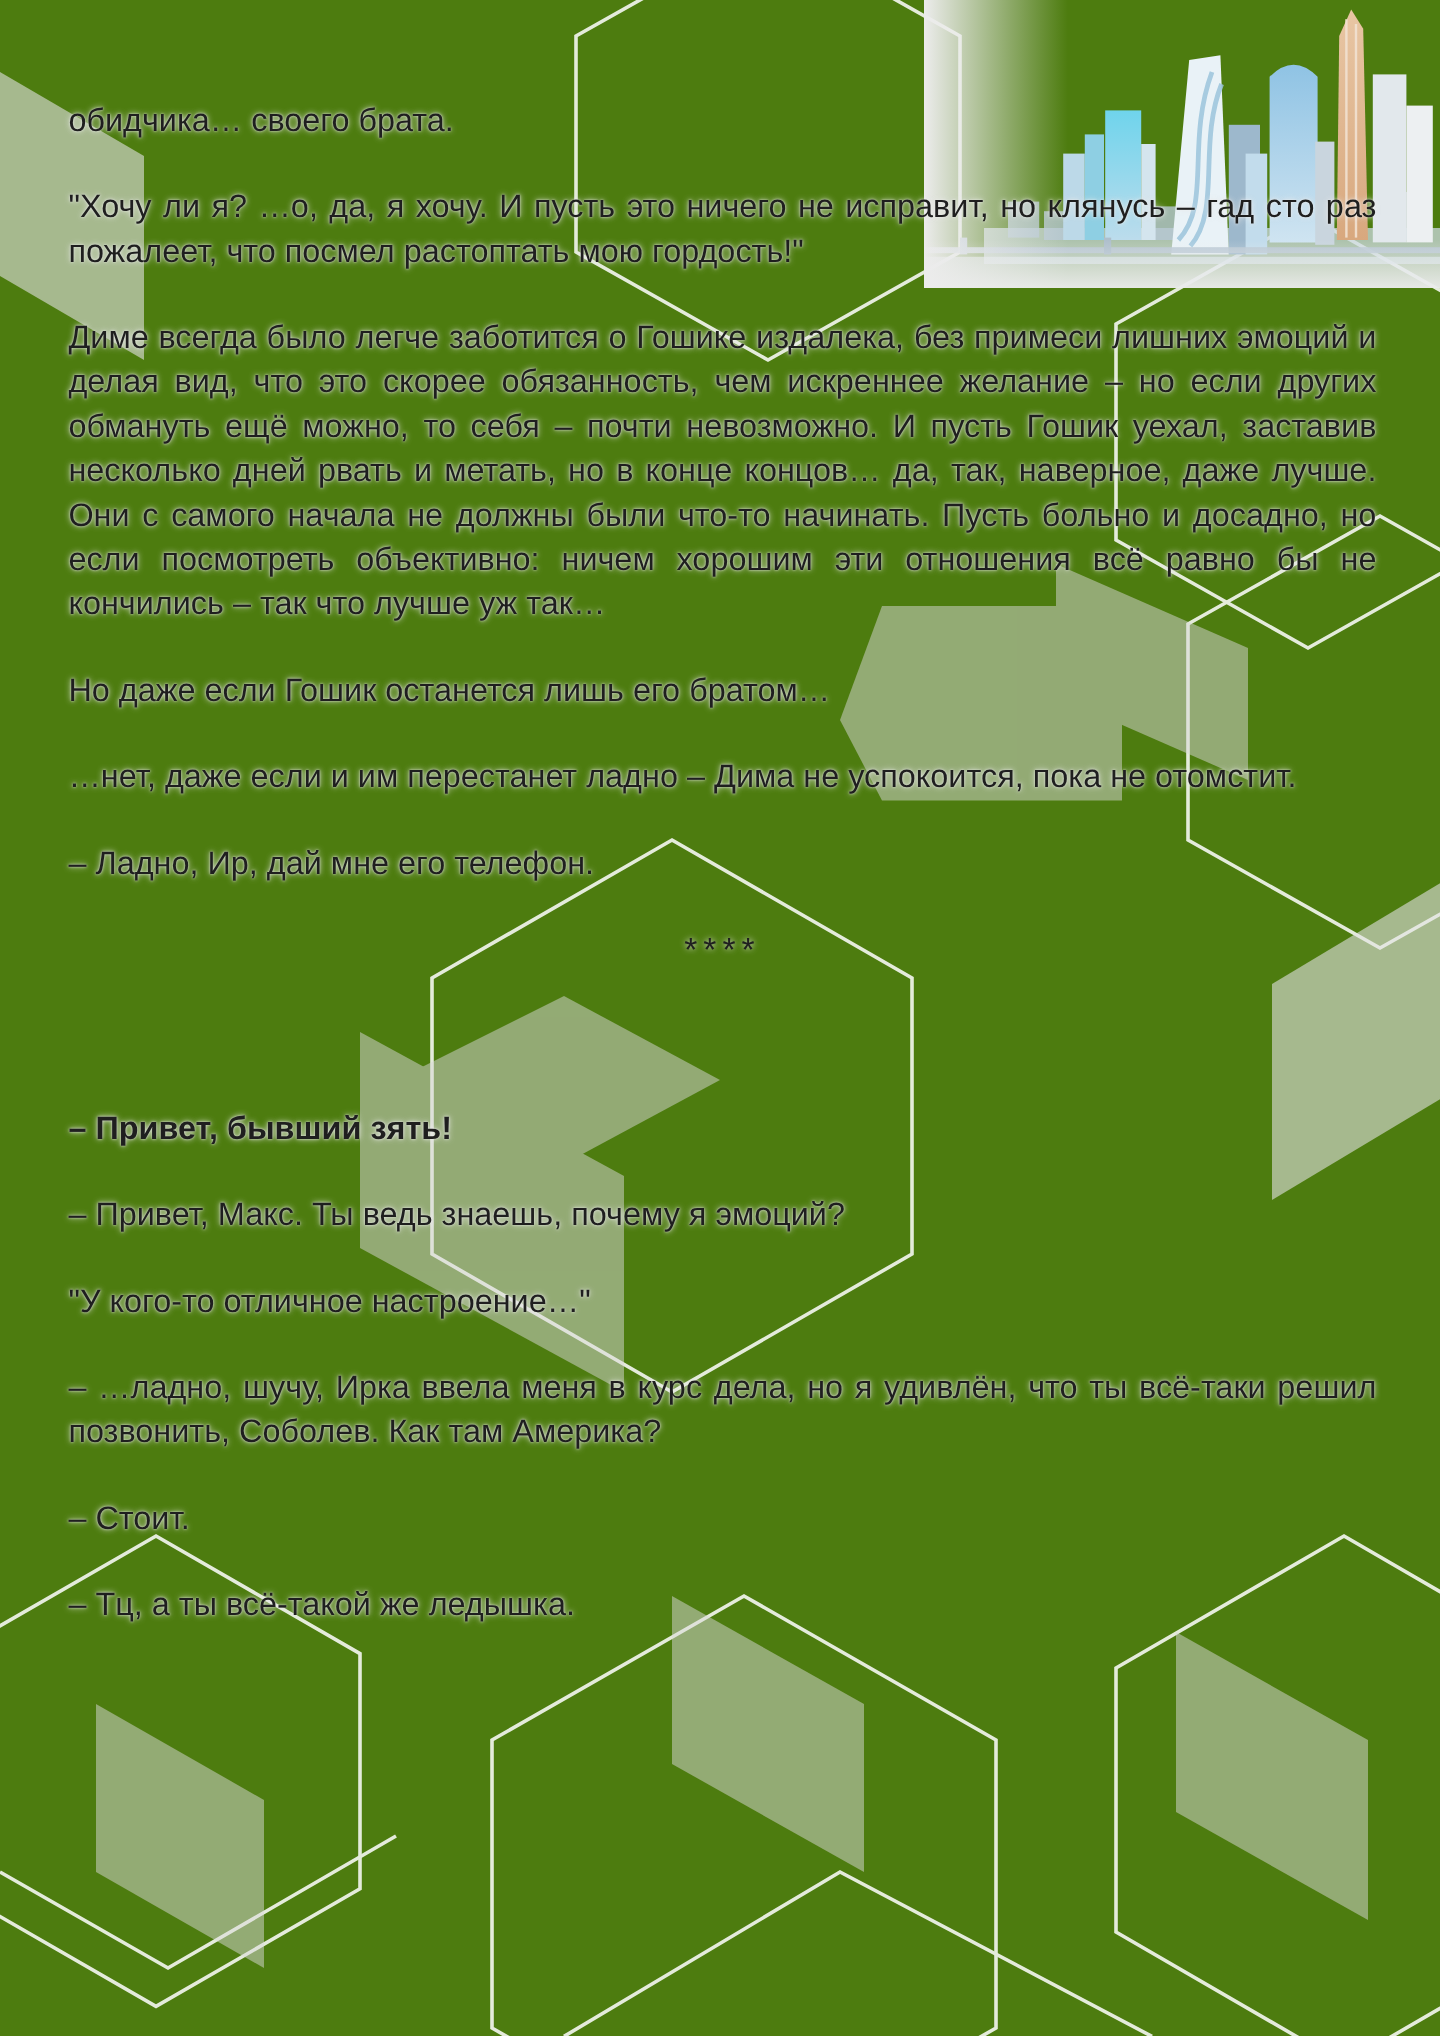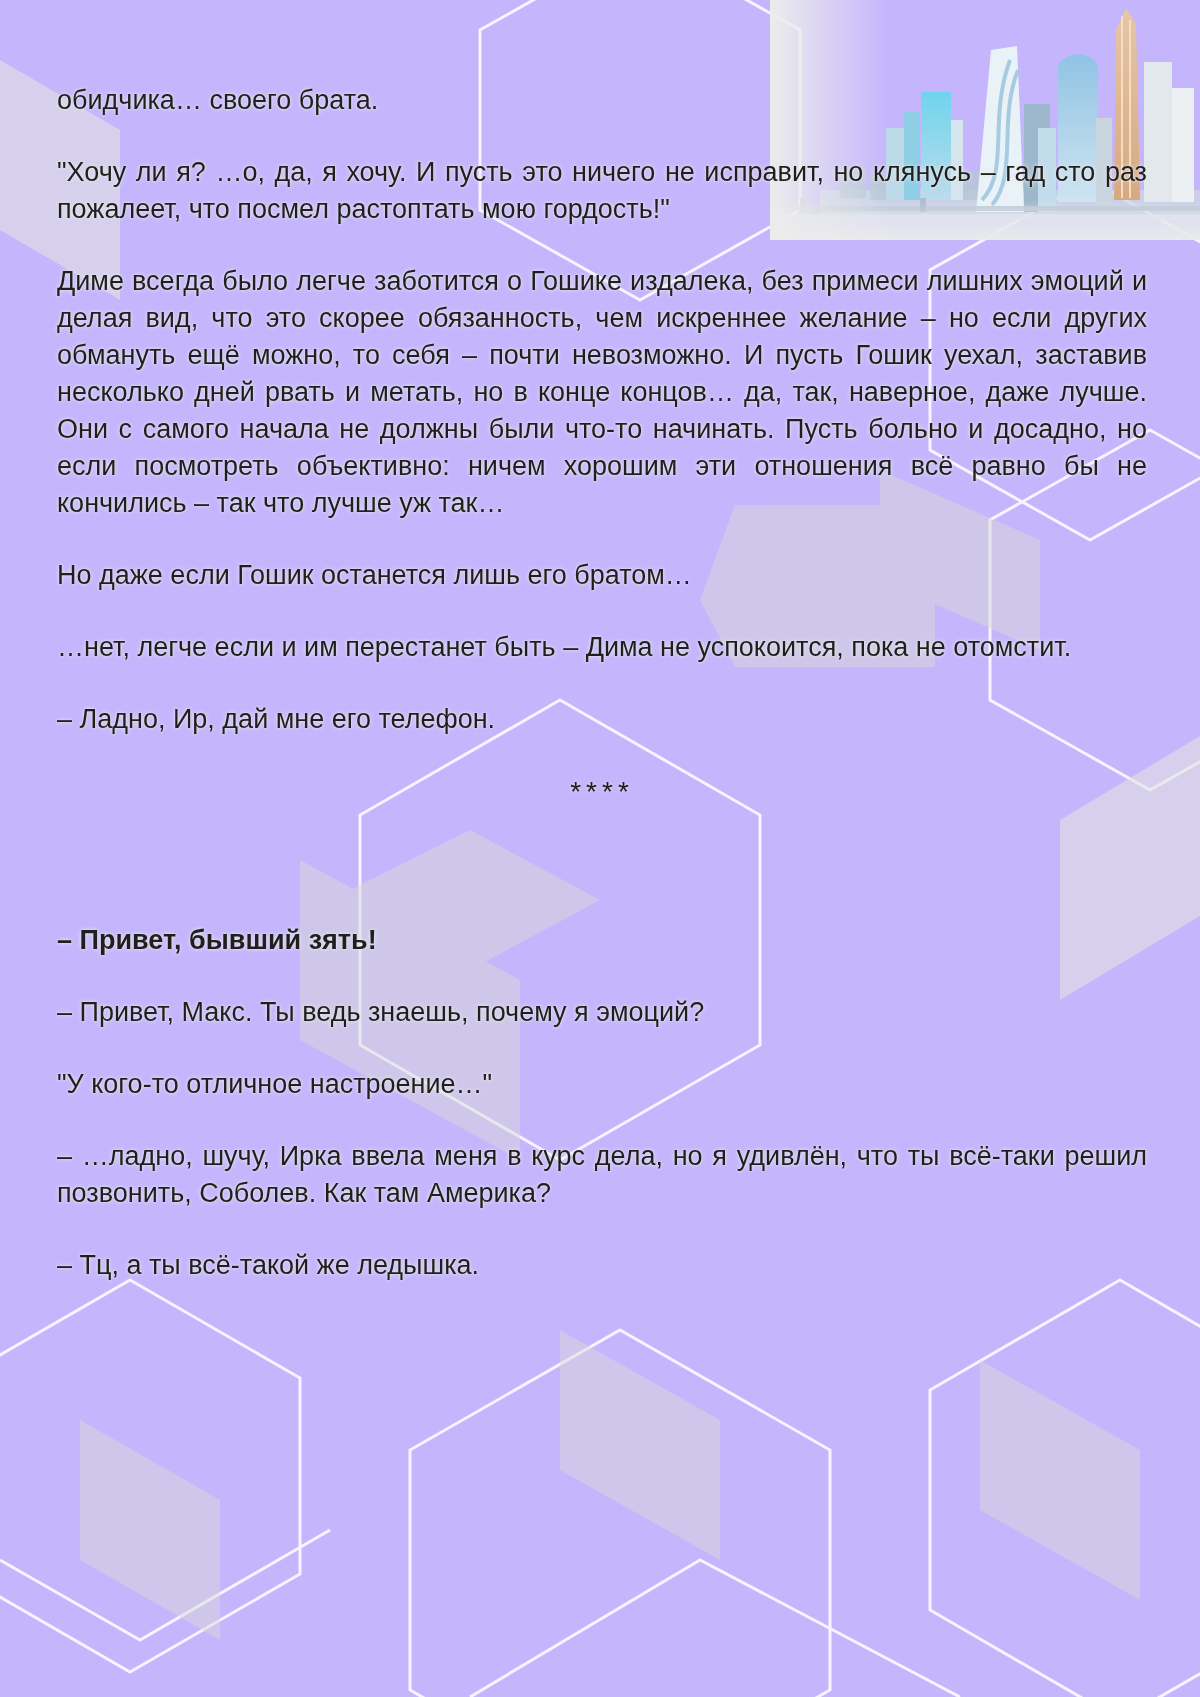--- a/index.html
+++ b/index.html
@@ -1,21 +1,21 @@
 <!DOCTYPE html>
 <html lang="ru"><head>
 <meta charset="utf-8">
 <style>
   html, body { margin: 0; padding: 0; background: #e9eaea; }
   .page {
     position: relative;
     width: 1200px;
     height: 1697px;
     margin: 0 auto;
-    background: #c4b5fd;
+    background: #4d7c0f;
     overflow: hidden;
     font-family: "Liberation Sans", "DejaVu Sans", sans-serif;
   }
   .bg-layer, .city-layer {
     position: absolute;
     pointer-events: none;
   }
   .bg-layer { inset: 0; }
   .city-layer { top: 0; right: 0; width: 430px; height: 240px; }
   .content {
@@ -140,23 +140,24 @@
 
     <rect x="0" y="0" width="120" height="240" fill="url(#fadeL)"></rect>
     <rect x="0" y="200" width="430" height="40" fill="url(#fadeB)"></rect>
   </svg>
 
   <div class="content">
     <p class="para">обидчика… своего брата.</p>
     <p class="para">"Хочу ли я? …о, да, я хочу. И пусть это ничего не исправит, но клянусь – гад сто раз пожалеет, что посмел растоптать мою гордость!"</p>
     <p class="para">Диме всегда было легче заботится о Гошике издалека, без примеси лишних эмоций и делая вид, что это скорее обязанность, чем искреннее желание – но если других обмануть ещё можно, то себя – почти невозможно. И пусть Гошик уехал, заставив несколько дней рвать и метать, но в конце концов… да, так, наверное, даже лучше. Они с самого начала не должны были что-то начинать. Пусть больно и досадно, но если посмотреть объективно: ничем хорошим эти отношения всё равно бы не кончились – так что лучше уж так…</p>
     <p class="para">Но даже если Гошик останется лишь его братом…</p>
-    <p class="para">…нет, легче если и им перестанет быть – Дима не успокоится, пока не отомстит.</p>
+    <p class="para">…нет, даже если и им перестанет ладно – Дима не успокоится, пока не отомстит.</p>
     <p class="para">– Ладно, Ир, дай мне его телефон.</p>
     <div class="separator">****</div>
     <p class="para gap-top">– Привет, бывший зять!</p>
     <p class="para">– Привет, Макс. Ты ведь знаешь, почему я эмоций?</p>
     <p class="para">"У кого-то отличное настроение…"</p>
     <p class="para">– …ладно, шучу, Ирка ввела меня в курс дела, но я удивлён, что ты всё-таки решил позвонить, Соболев. Как там Америка?</p>
+    <p class="para">– Стоит.</p>
     <p class="para">– Тц, а ты всё-такой же ледышка.</p>
   </div>
 
 </div>
 
 </body></html>

